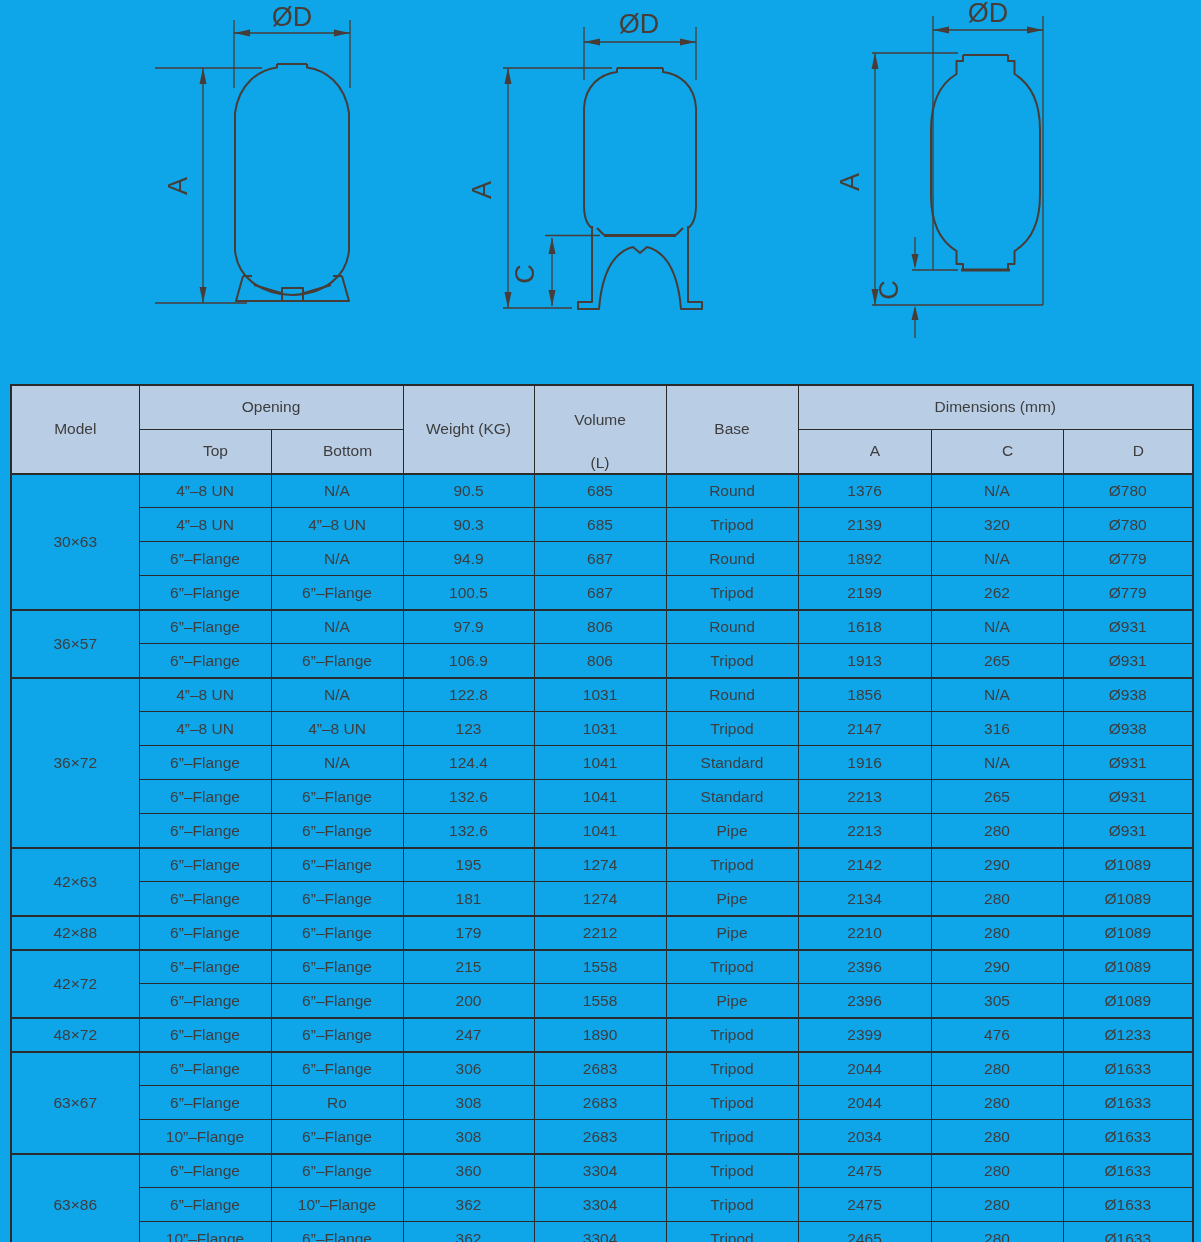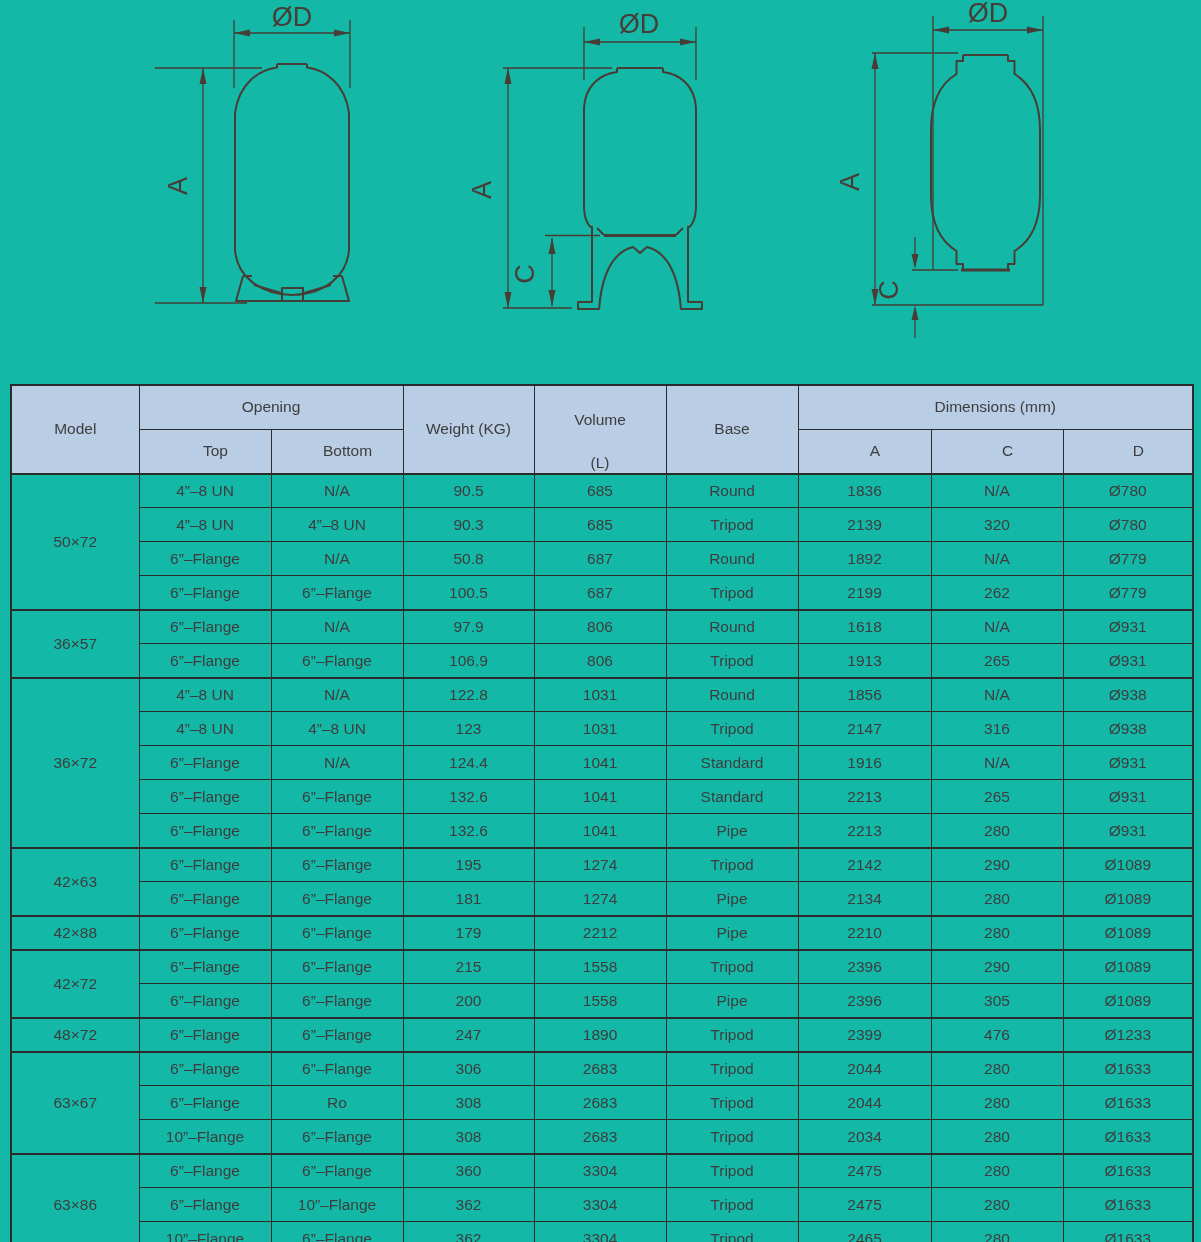--- a/index.html
+++ b/index.html
@@ -1,20 +1,20 @@
 <!DOCTYPE html>
 <html><head>
 <meta charset="utf-8">
 <style>
   * { margin:0; padding:0; box-sizing:border-box; }
   body { background:#ffffff; }
   .page {
     position:relative;
     width:1201px; height:1242px;
-    background:#14b8a6;
+    background:#0ea5e9;
     font-family:"Liberation Sans", sans-serif;
     color:#3d3d3e;
     overflow:hidden;
   }
   .diagrams { display:block; width:1201px; height:356px; }
   svg text.dimlabel {
     font-family:"Liberation Sans", sans-serif;
     font-size:27px;
     fill:#473d36;
   }
@@ -158,44 +158,44 @@
       <tr>
         <th>Top</th>
         <th>Bottom</th>
         <th>A</th>
         <th>C</th>
         <th>D</th>
       </tr>
     </thead>
     <tbody>
         <tr class="group-start">
-          <td rowspan="4">50×72</td>
+          <td rowspan="4">30×63</td>
           <td>4”–8 UN</td>
           <td>N/A</td>
           <td>90.5</td>
           <td>685</td>
           <td>Round</td>
-          <td>1836</td>
+          <td>1376</td>
           <td>N/A</td>
           <td>Ø780</td>
         </tr>
         <tr>
           <td>4”–8 UN</td>
           <td>4”–8 UN</td>
           <td>90.3</td>
           <td>685</td>
           <td>Tripod</td>
           <td>2139</td>
           <td>320</td>
           <td>Ø780</td>
         </tr>
         <tr>
           <td>6”–Flange</td>
           <td>N/A</td>
-          <td>50.8</td>
+          <td>94.9</td>
           <td>687</td>
           <td>Round</td>
           <td>1892</td>
           <td>N/A</td>
           <td>Ø779</td>
         </tr>
         <tr>
           <td>6”–Flange</td>
           <td>6”–Flange</td>
           <td>100.5</td>

